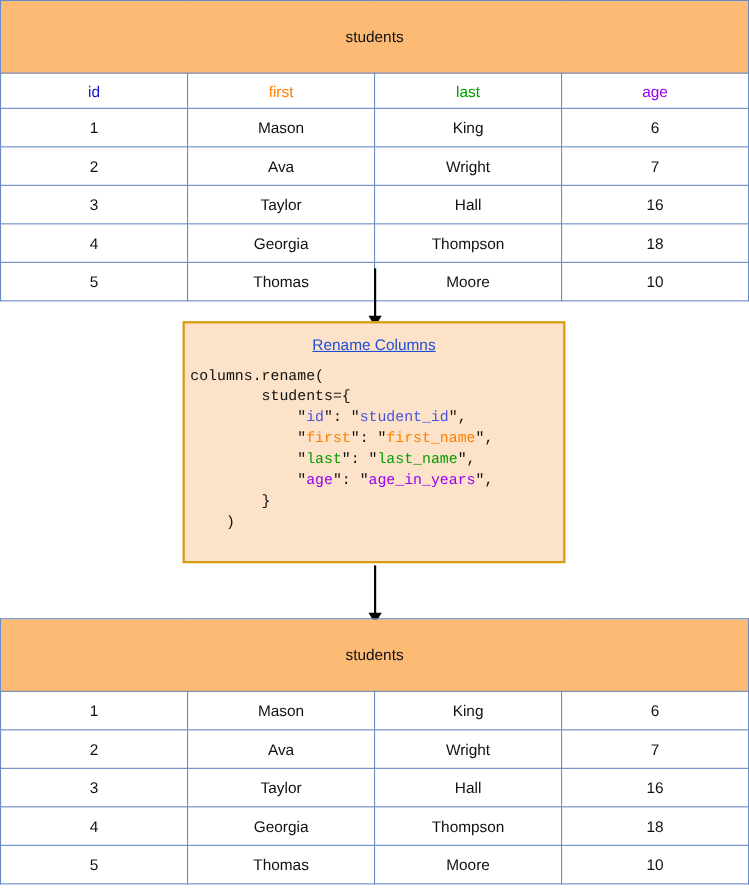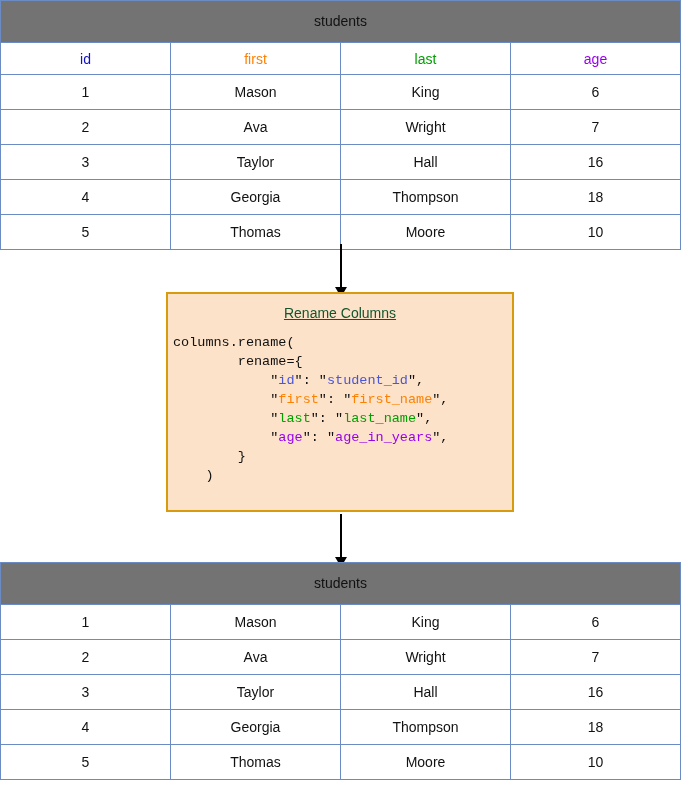--- a/index.html
+++ b/index.html
@@ -22,26 +22,26 @@
     border-collapse: collapse;
     table-layout: fixed;
   }
   .table-block td, .table-block th {
     border: 1px solid #6a8bc4;
     text-align: center;
     vertical-align: middle;
     font-weight: normal;
   }
   .tbl-title {
-    background: #737373;
+    background: #fdba74;
     color: #111111;
     font-size: 14px;
     height: 33px;
     line-height: 33px;
-    padding: 4px;
+    padding: 16px;
   }
   .tbl-colhead {
     background: #ffffff;
     font-size: 14px;
     font-weight: bold;
     height: 32px;
     padding: 0;
   }
   .tbl-cell {
     background: #ffffff;
@@ -86,21 +86,21 @@
     top: 292px;
     width: 348px;
     height: 220px;
     background: #fce2c8;
     border: 2px solid #d79b0d;
     padding: 8px 0 0 0;
   }
   .codebox-title {
     text-align: center;
     font-size: 14px;
-    color: #14532d;
+    color: #1d4ed8;
     text-decoration: underline;
     margin: 3px 0 12px 0;
   }
   .codebox pre {
     margin: 0;
     padding: 0 0 0 5px;
     font-family: "Liberation Mono", "DejaVu Sans Mono", monospace;
     font-size: 13.5px;
     line-height: 19px;
     color: #111111;
@@ -162,21 +162,21 @@
         <td class="tbl-cell">10</td>
       </tr>
     </tbody>
 </table>
 
 <div id="arrow-1" class="arrow"></div>
 
 <div class="codebox">
   <div class="codebox-title">Rename Columns</div>
   <pre><span>columns.rename(</span>
-<span>        rename={</span>
+<span>        students={</span>
 <span>            "</span><span class="s-id">id</span><span>": "</span><span class="s-id">student_id</span><span>",</span>
 <span>            "</span><span class="s-first">first</span><span>": "</span><span class="s-first">first_name</span><span>",</span>
 <span>            "</span><span class="s-last">last</span><span>": "</span><span class="s-last">last_name</span><span>",</span>
 <span>            "</span><span class="s-age">age</span><span>": "</span><span class="s-age">age_in_years</span><span>",</span>
 <span>        }</span>
 <span>    )</span></pre>
 </div>
 
 <div id="arrow-2" class="arrow"></div>
 

